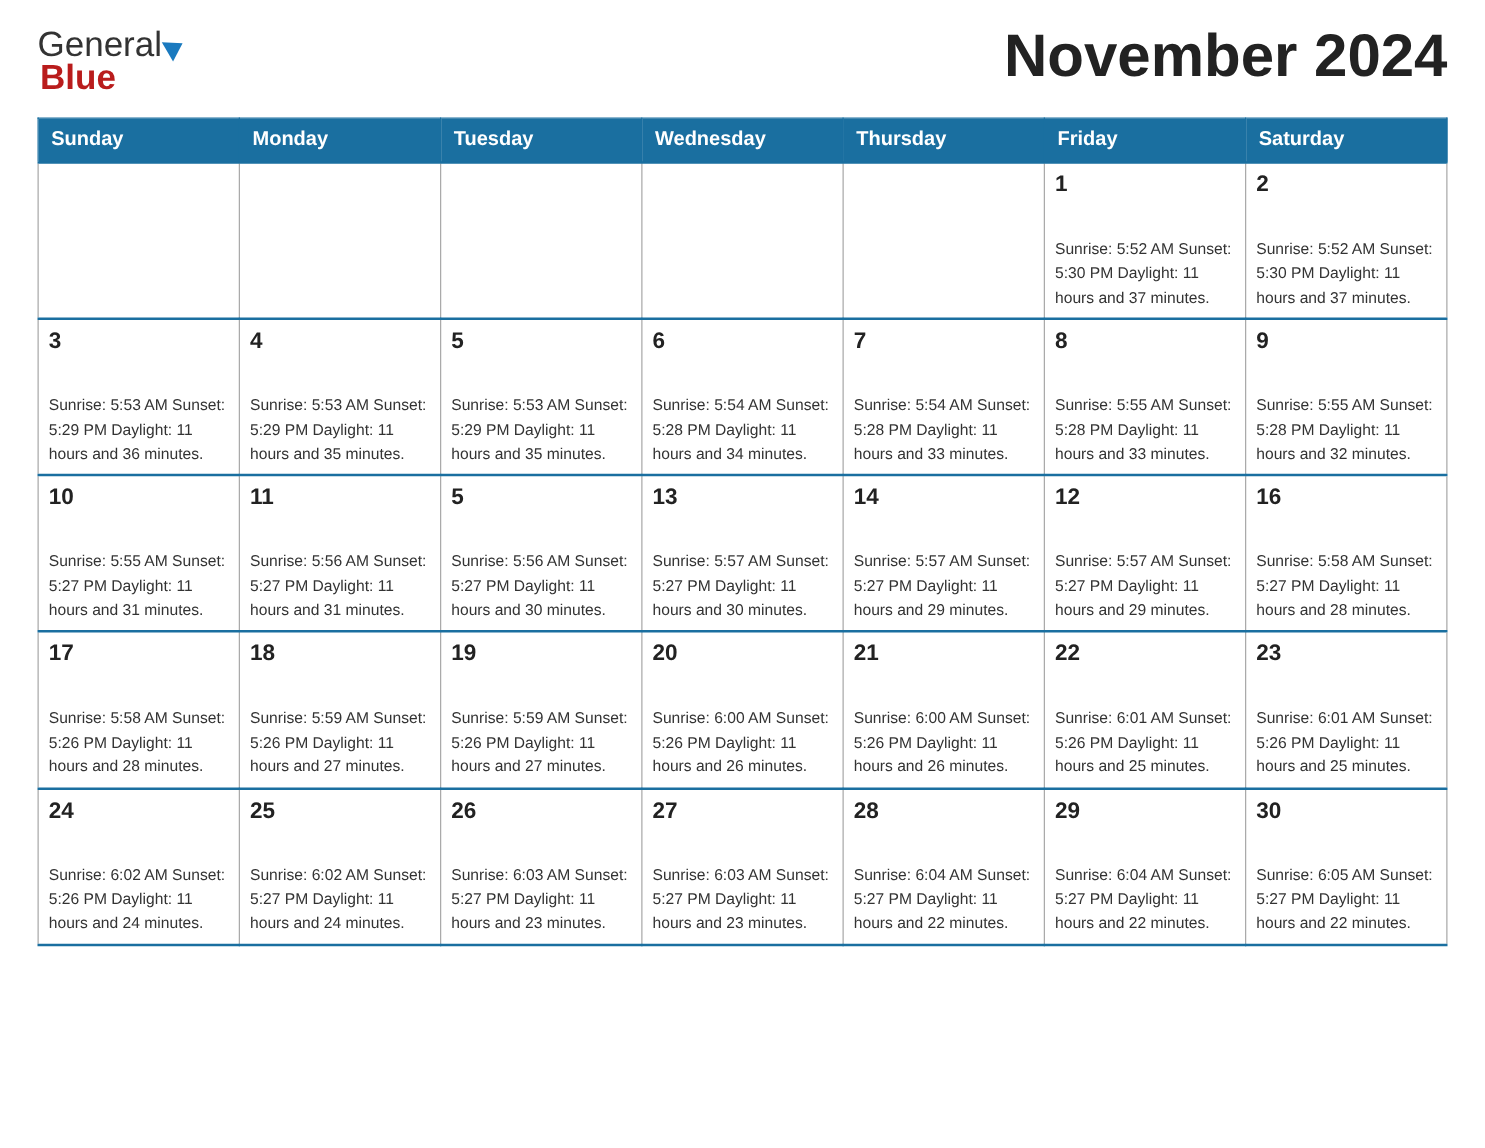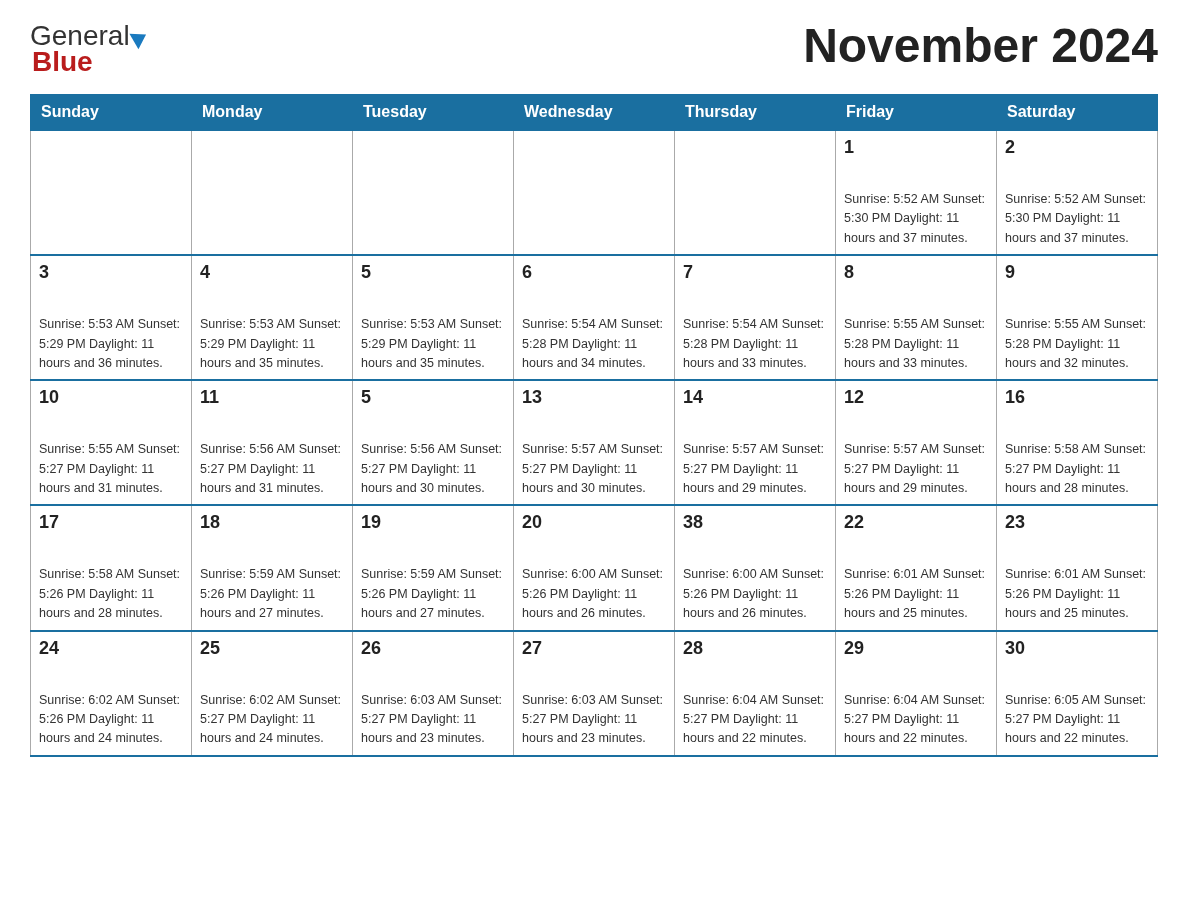--- a/index.html
+++ b/index.html
@@ -260,21 +260,21 @@
 Sunset: 5:26 PM
 Daylight: 11 hours and 27 minutes.</div>
         </td>
         <td>
           <span class="day-number">20</span>
           <div class="day-info">Sunrise: 6:00 AM
 Sunset: 5:26 PM
 Daylight: 11 hours and 26 minutes.</div>
         </td>
         <td>
-          <span class="day-number">38</span>
+          <span class="day-number">21</span>
           <div class="day-info">Sunrise: 6:00 AM
 Sunset: 5:26 PM
 Daylight: 11 hours and 26 minutes.</div>
         </td>
         <td>
           <span class="day-number">22</span>
           <div class="day-info">Sunrise: 6:01 AM
 Sunset: 5:26 PM
 Daylight: 11 hours and 25 minutes.</div>
         </td>

